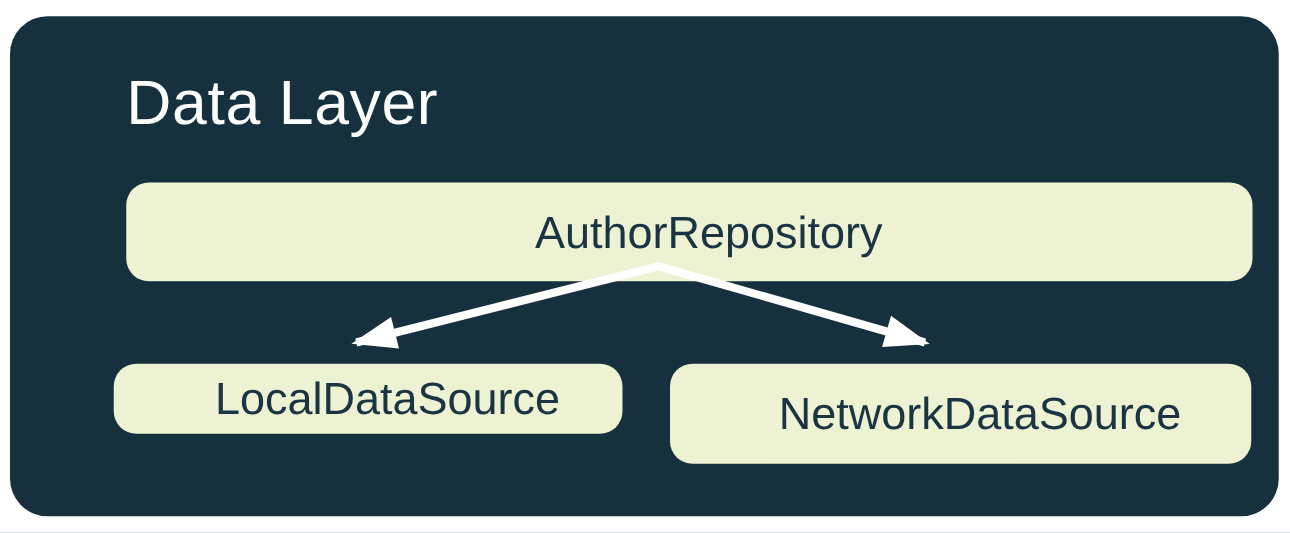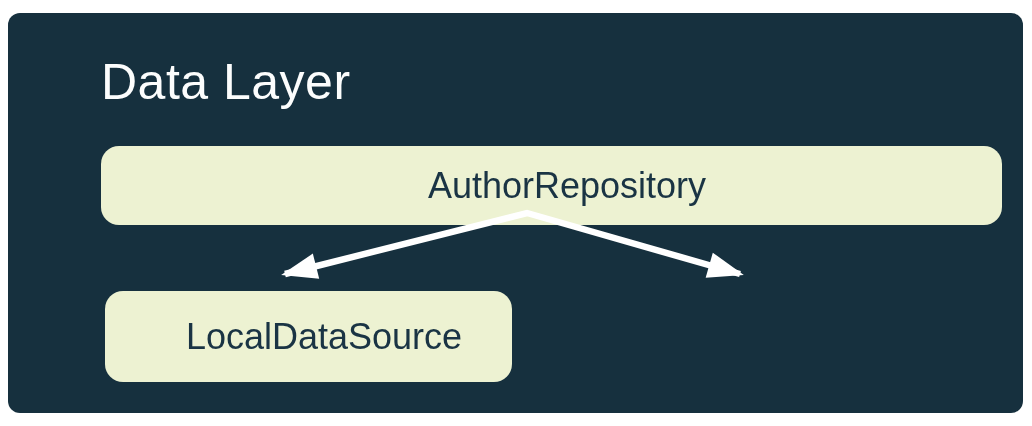--- a/index.html
+++ b/index.html
@@ -15,21 +15,21 @@
     font-family: "Liberation Sans", "DejaVu Sans", sans-serif;
     overflow: hidden;
   }
   .container {
     position: absolute;
     left: 8px;
     top: 13px;
     width: 1015px;
     height: 400px;
     background: var(--container, #16303E);
-    border-radius: 12px;
+    border-radius: 30px;
   }
   .title {
     position: absolute;
     left: 93px;
     top: 44px;
     font-size: 50px;
     font-weight: 400;
     letter-spacing: 0.5px;
     color: var(--title-text, #FCFDFD);
     line-height: 1;
@@ -42,21 +42,21 @@
     display: flex;
     align-items: center;
     justify-content: center;
     font-size: 36px;
     font-weight: 400;
     color: var(--node-text, #1A3444);
     white-space: nowrap;
     padding-left: 31px;
   }
   .node-repo    { left: 93px;  top: 133px; width: 870px; height: 79px; }
-  .node-local   { left: 97px;  top: 278px; width: 376px; height: 91px; }
+  .node-local   { left: 83px;  top: 278px; width: 376px; height: 56px; }
   .node-network { left: 528px; top: 278px; width: 434px; height: 80px; }
   .arrows {
     position: absolute;
     left: 0;
     top: 0;
     width: 1032px;
     height: 426px;
     pointer-events: none;
   }
   .arrows .edge-path {
@@ -73,20 +73,21 @@
 <body>
 
 <div class="canvas">
   <div class="container">
     <div class="title">Data Layer</div>
 
     <div class="node node-repo">AuthorRepository</div>
 
     <div class="node node-local">LocalDataSource</div>
 
+    <div class="node node-network">NetworkDataSource</div>
   </div>
 
   <svg class="arrows" viewBox="0 0 1032 426" xmlns="http://www.w3.org/2000/svg">
     <defs>
       <marker id="arrowhead" viewBox="0 0 40 30" markerWidth="40" markerHeight="30" refX="34" refY="15" markerUnits="userSpaceOnUse" orient="auto-start-reverse">
         <polygon class="arrowhead-shape" points="2 2, 38 15, 2 28"></polygon>
       </marker>
     </defs>
     <path class="edge-path" d="M 285 274 L 527 213 L 740 274" marker-start="url(#arrowhead)" marker-end="url(#arrowhead)"></path>
   </svg>

